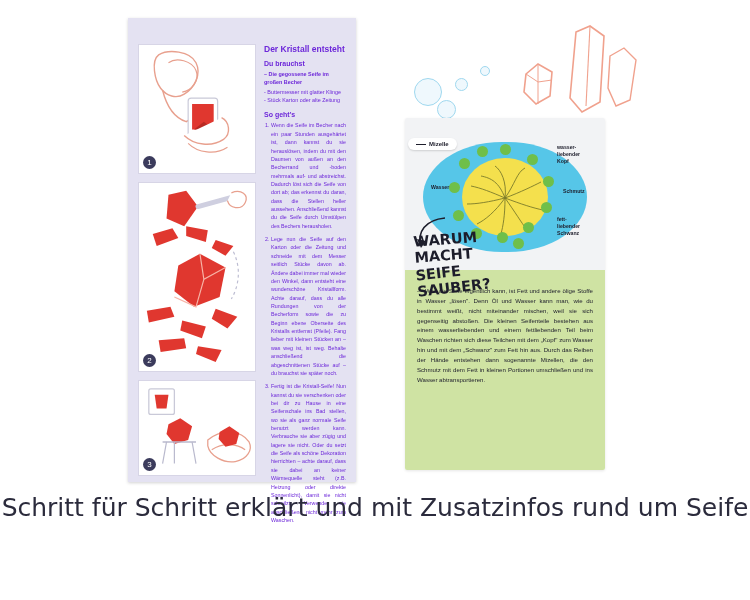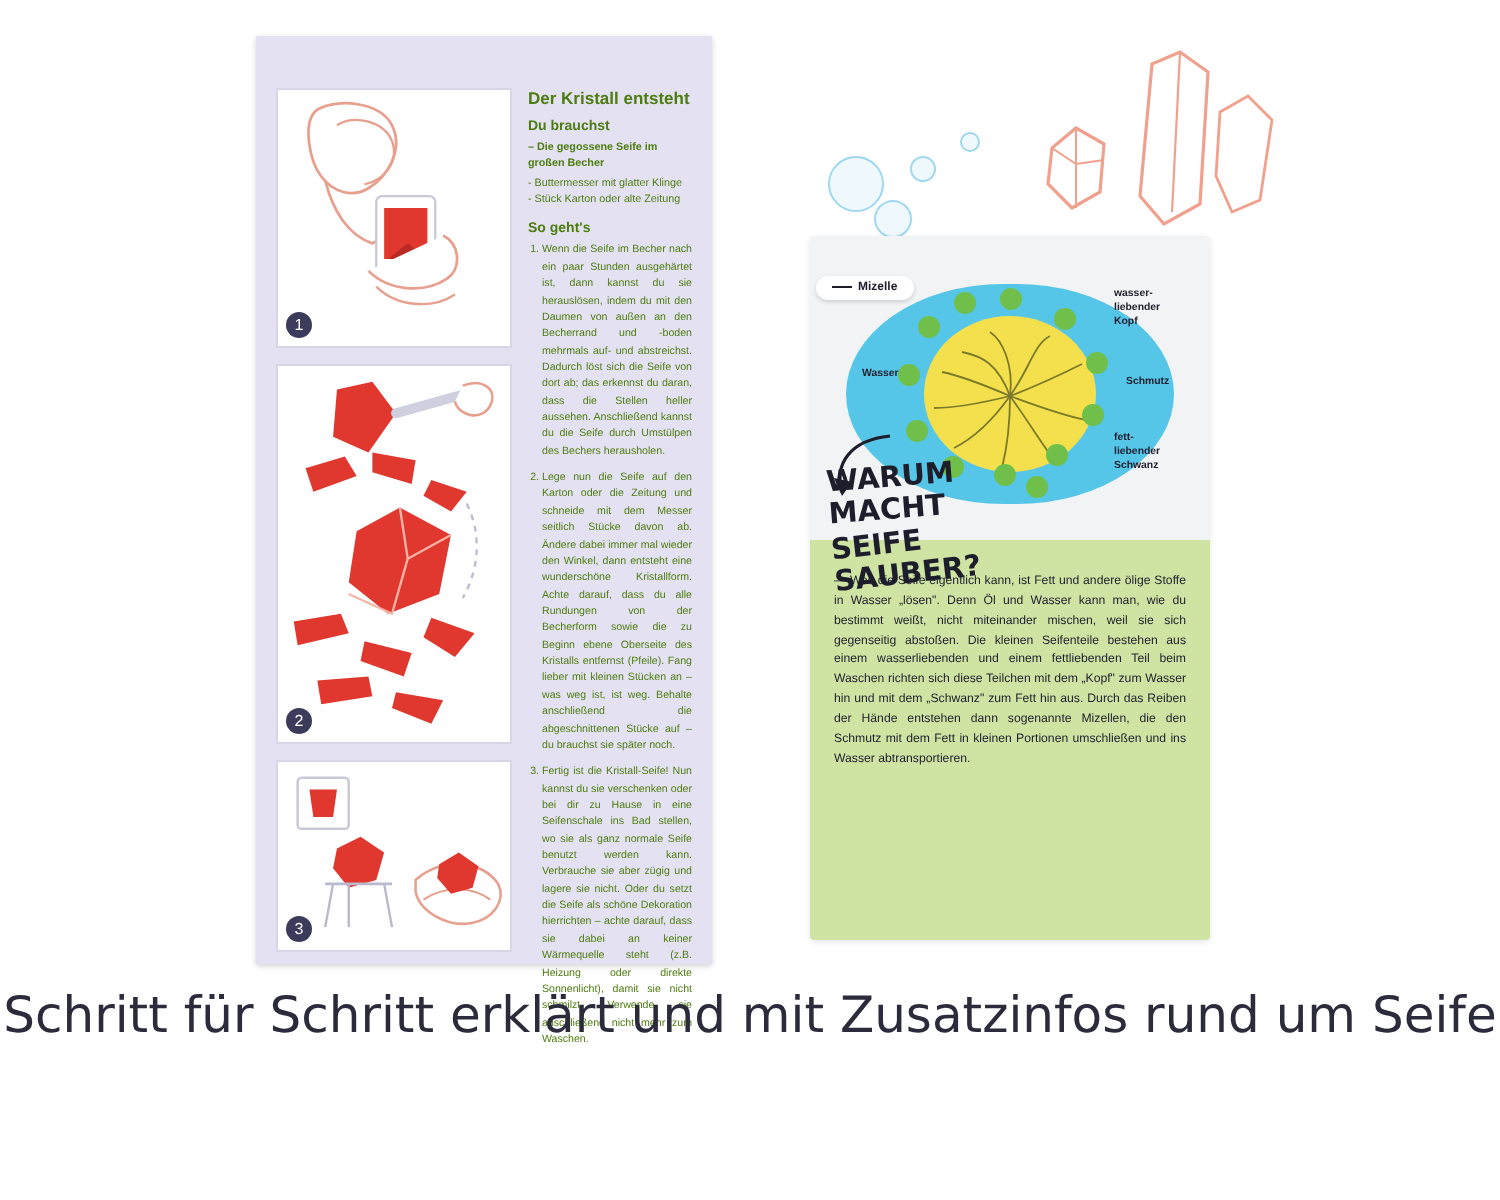--- a/index.html
+++ b/index.html
@@ -29,21 +29,21 @@
   .panel-num{
     position:absolute;left:4px;bottom:4px;width:13px;height:13px;border-radius:50%;
     background:#3b3b5c;color:#fff;font-size:8px;line-height:13px;text-align:center;
   }
 
   
   .ill{position:absolute;inset:0;}
 
   
   .textcol{
-    position:absolute;left:136px;top:26px;width:82px;color:#4d7c0f;
+    position:absolute;left:136px;top:26px;width:82px;color:#6d28d9;
   }
   .t-title{font-size:8.5px;font-weight:bold;margin-bottom:6px;}
   .t-sub{font-size:7px;font-weight:bold;margin:6px 0 3px;}
   .t-bold-li{font-size:5.4px;font-weight:bold;line-height:1.5;margin:0 0 2px;}
   .t-li{font-size:5.4px;line-height:1.5;margin:0;}
   .t-sub2{font-size:7px;font-weight:bold;margin:7px 0 3px;}
   .steps{margin:0;padding-left:7px;}
   .steps li{font-size:5.3px;line-height:1.58;margin-bottom:5px;text-align:justify;}
 
   

